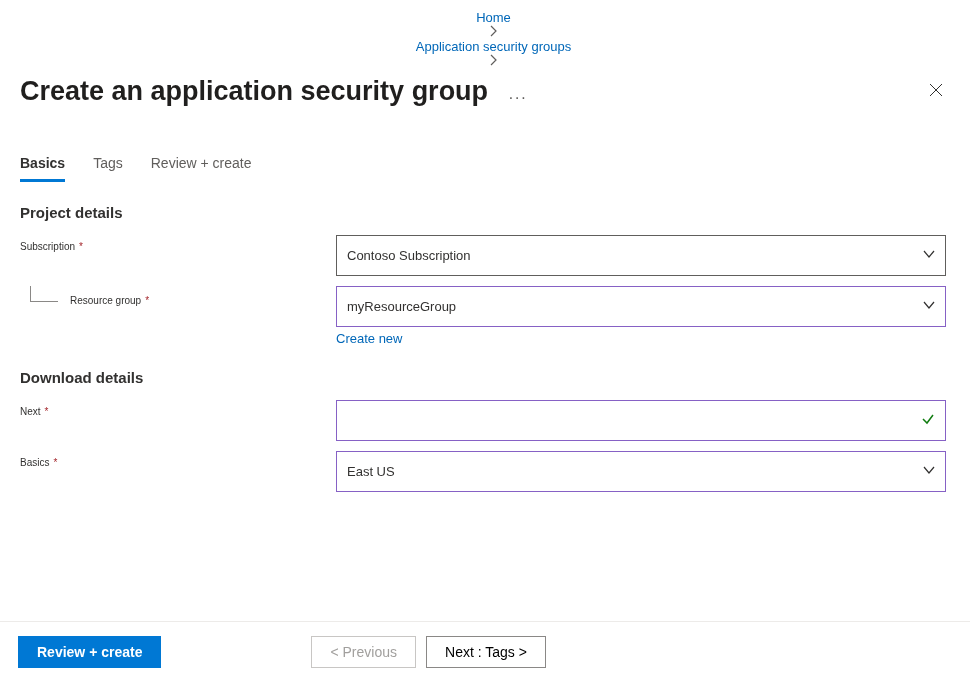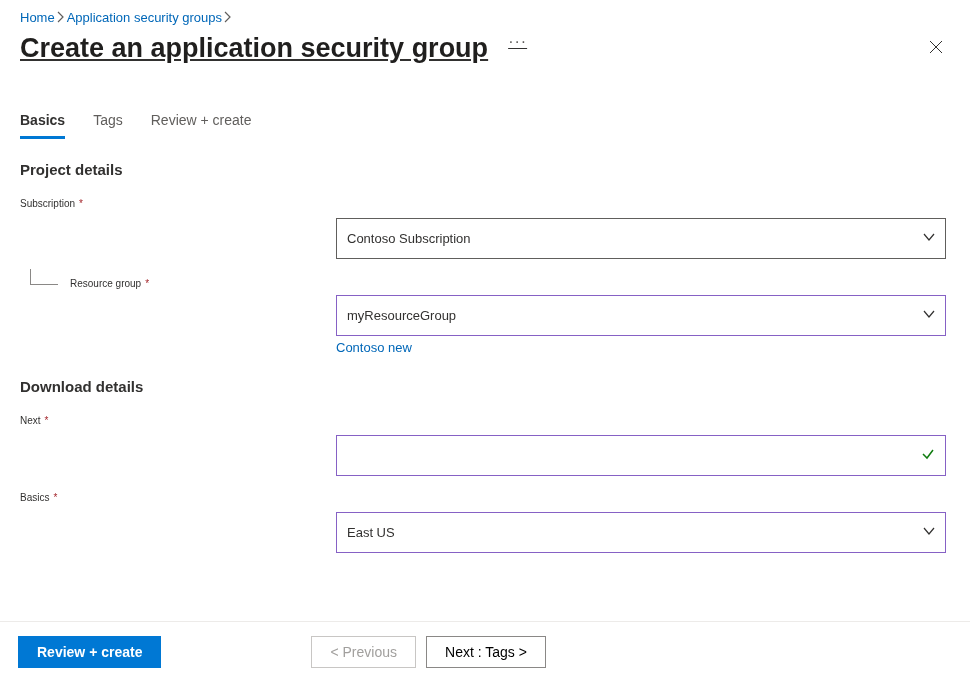--- a/index.html
+++ b/index.html
@@ -14,34 +14,34 @@
       background: #fff;
       color: #323130;
       position: relative;
       overflow: hidden;
     }
     .breadcrumb {
       display: flex;
       align-items: center;
       padding: 10px 3px 6px 20px;
       font-size: 13px;
+      flex-direction: column;
     }
     .breadcrumb a {
       color: #0067b8;
       text-decoration: none;
     }
     .breadcrumb .chev {
       color: #605e5c;
       font-size: 11px;
     }
     .title-row {
       display: flex;
-      align-items: flex-start;
+      align-items: flex-end;
       padding: 2px 20px 8px 20px;
-      text-decoration: underline;
     }
     .page-title {
       font-size: 27px;
       font-weight: 600;
       color: #201f1e;
     }
     .ellipsis {
       margin-left: 20px;
       color: #605e5c;
       font-size: 16px;
@@ -117,21 +117,20 @@
       width: 100%;
       height: 41px;
       border: 1px solid #605e5c;
       display: flex;
       align-items: center;
       padding: 16px 10px;
       font-size: 13px;
       background: #fff;
       cursor: pointer;
       position: relative;
-      margin-top: 26px;
     }
     .dropdown.accent, .text-field.accent {
       border-color: #8661c5;
     }
     .dropdown .chev-down {
       margin-left: auto;
       color: #323130;
     }
     .text-field input {
       border: none;
@@ -261,21 +260,21 @@
     </div>
     <div class="form-control-col">
       <div class="dropdown accent">
         <span>myResourceGroup</span>
         <span class="chev-down">
           <svg class="icon" viewBox="0 0 12 12">
               <path d="M1 3 L6 9 L11 3" stroke="#323130" stroke-width="1.2" fill="none"></path>
             </svg>
         </span>
       </div>
-      <a class="link-small">Contoso new</a>
+      <a class="link-small">Create new</a>
     </div>
   </div>
 </div>
 
 <div class="section">
   <div class="section-title">Download details</div>
 
   <div class="form-row">
     <div class="form-label">
       <span>Next</span>

